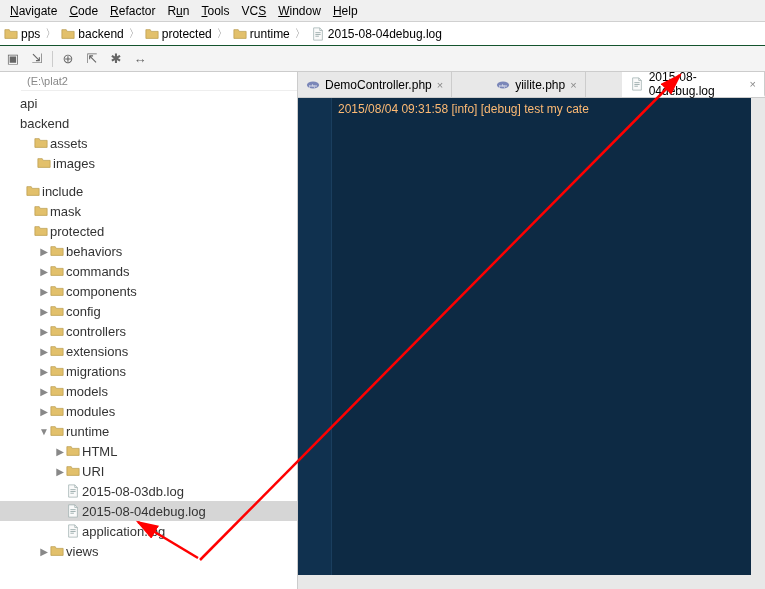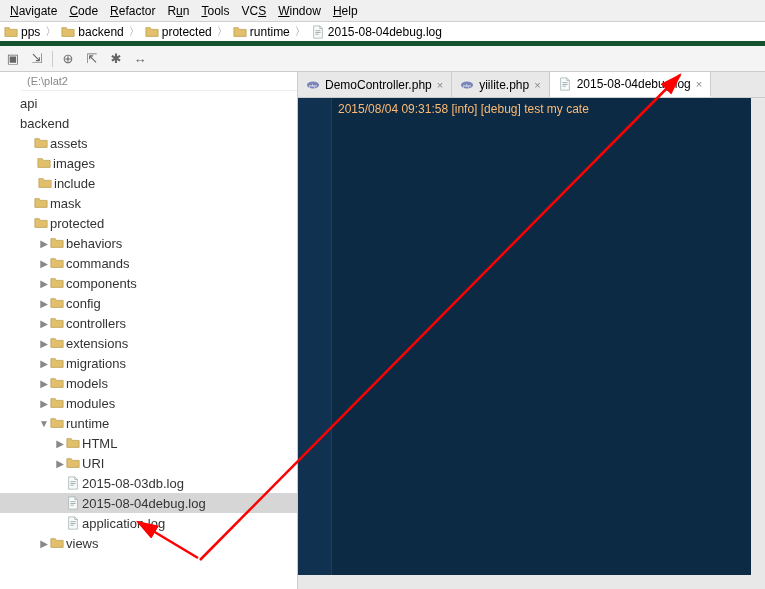--- a/index.html
+++ b/index.html
@@ -4,21 +4,21 @@
 <style>
 * { margin: 0; padding: 0; box-sizing: border-box; font-family: "Segoe UI", Tahoma, sans-serif; }
 body { width: 765px; height: 589px; overflow: hidden; background: #f0f0f0; font-size: 12px; color: #000; position: relative; }
 
 
 .menubar { height: 22px; background: #f0f0f0; display: flex; align-items: center; padding: 0 4px; border-bottom: 1px solid #d0d0d0; text-align: right; }
 .menubar .item { padding: 2px 6px; cursor: default; }
 .menubar .item .ul { text-decoration: underline; }
 
 
-.breadcrumb { height: 24px; background: #fff; border-bottom: 5px solid #14532d; display: flex; align-items: center; padding: 0 2px; font-size: 12px; text-align: center; }
+.breadcrumb { height: 24px; background: #fff; border-bottom: 1px solid #14532d; display: flex; align-items: center; padding: 0 2px; font-size: 12px; text-align: center; }
 .breadcrumb .seg { display: flex; align-items: center; gap: 3px; padding: 0 2px; }
 .breadcrumb .chev { padding: 0 3px; color: #888; font-size: 11px; }
 
 
 .toolbar { height: 26px; background: #f4f4f4; border-bottom: 1px solid #ccc; display: flex; align-items: center; padding: 0 4px; gap: 6px; }
 .toolbar .tbtn { width: 18px; height: 18px; display: flex; align-items: center; justify-content: center; color: #666; font-size: 13px; }
 .toolbar .sep { width: 1px; height: 16px; background: #ccc; }
 
 
 .main { display: flex; height: calc(589px - 22px - 24px - 26px); }
@@ -27,21 +27,21 @@
 
 
 .proj-head { padding: 3px 6px; color: #888; border-bottom: 1px solid #eee; font-size: 11px; margin-left: 21px; }
 .tree { font-size: 13px; color: #333; padding-top: 2px; }
 .tree .row { display: flex; align-items: center; height: 20px; white-space: nowrap; }
 .tree .row.sel { background: #d6d6d6; }
 .tree .arrow { width: 12px; text-align: center; color: #888; font-size: 10px; }
 .tree .lbl { padding-left: 2px; }
 
 
-.tabs { height: 26px; background: #e8e8e8; border-bottom: 1px solid #ccc; display: flex; align-items: stretch; }
+.tabs { height: 26px; background: #e8e8e8; border-bottom: 1px solid #ccc; display: flex; align-items: stretch; gap: 36px; }
 .tab { display: flex; align-items: center; gap: 5px; padding: 0 8px; border-right: 1px solid #ccc; background: #e8e8e8; font-size: 12px; }
 .tab.active { background: #fff; border-bottom: 2px solid #fff; }
 .tab .close { color: #888; font-size: 11px; }
 
 
 .editor { flex: 1; background: #0d2a44; position: relative; font-family: Consolas, monospace; font-size: 12px; }
 .gutter { position: absolute; left: 0; top: 0; bottom: 0; width: 34px; background: #10314f; border-right: 1px solid #1a3e5e; }
 .code { position: absolute; left: 40px; top: 4px; color: #fdba74; white-space: pre; }
 .sbv { position: absolute; right: 0; top: 0; bottom: 0; width: 14px; background: #e8e8e8; }
 .sbh { position: absolute; left: 0; right: 14px; bottom: 0; height: 14px; background: #e8e8e8; }
@@ -151,21 +151,21 @@
         </div>
         <div class="row" style="padding-left: 25px; text-align: center;">
           <span class="arrow"></span>
           <span class="ico">
             <svg viewBox="0 0 16 16">
               <path d="M1 3h5l1 2h8v8H1z" fill="#e2c06b" stroke="#b89a4a" stroke-width="0.8"></path>
             </svg>
           </span>
           <span class="lbl">images</span>
         </div>
-        <div class="row" style="padding-left: 26px;">
+        <div class="row" style="padding-left: 14px; margin-top: 8px;">
           <span class="arrow"></span>
           <span class="ico">
             <svg viewBox="0 0 16 16">
               <path d="M1 3h5l1 2h8v8H1z" fill="#e2c06b" stroke="#b89a4a" stroke-width="0.8"></path>
             </svg>
           </span>
           <span class="lbl">include</span>
         </div>
         <div class="row" style="padding-left: 22px;">
           <span class="arrow"></span>

